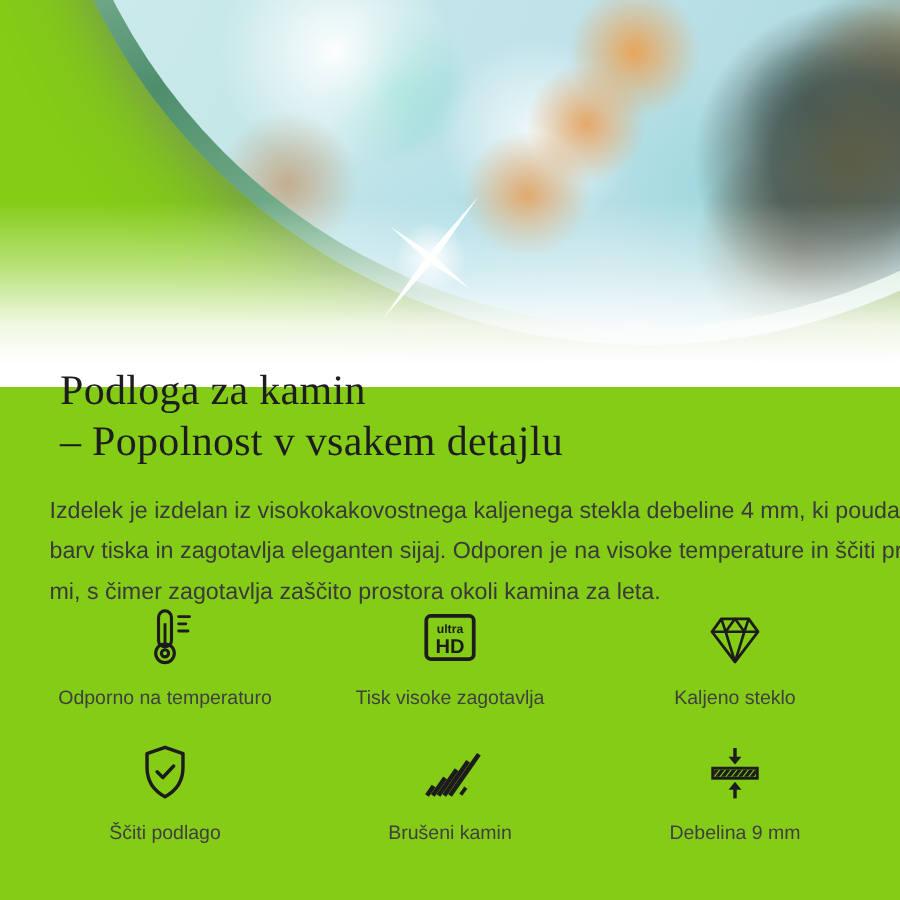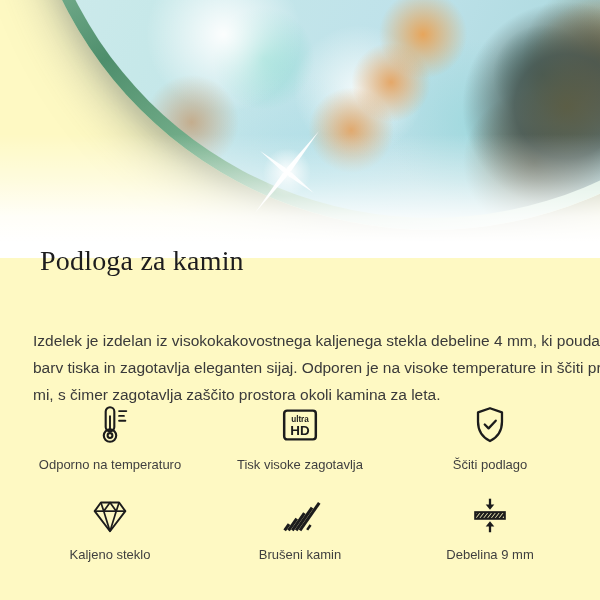--- a/index.html
+++ b/index.html
@@ -1,17 +1,17 @@
 <!DOCTYPE html>
 <html><head>
 <meta charset="utf-8">
 <style>
   html,body { margin:0; padding:0; background:#ffffff; }
   .page {
-    position:relative; width:600px; height:600px; background:#fef9c3;
+    position:relative; width:600px; height:600px; background:#84cc16;
     overflow:hidden; font-family:"Liberation Sans","DejaVu Sans",sans-serif;
   }
 
   
   .hero { position:absolute; left:0; top:0; width:600px; height:258px; overflow:hidden; }
   .glass-outer {
     position:absolute; left:20px; top:-592px; width:822px; height:822px; border-radius:50%;
     background: linear-gradient(150deg,#eaf6ee 14%,#a6d4b6 36%,#4e8e6c 54%,#7ab38f 66%,#cfe9d8 84%);
     box-shadow: 0 26px 48px rgba(108,122,118,.38), 0 10px 20px rgba(108,122,118,.22);
   }
@@ -79,20 +79,21 @@
       <polygon points="60,112 62.6,64 60,56 57.4,64" fill="#ffffff" opacity="0.95"></polygon>
       <polygon points="26,60 56,57.6 64,60 56,62.4" fill="#ffffff" opacity="0.9"></polygon>
       <polygon points="94,60 64,57.6 56,60 64,62.4" fill="#ffffff" opacity="0.9"></polygon>
       <circle cx="60" cy="60" r="3.2" fill="#ffffff"></circle>
     </svg>
     <div class="hero-fade"></div>
   </div>
 
   <h1 class="title">
     <span>Podloga za kamin</span><br>
+    <span>– Popolnost v vsakem detajlu</span>
   </h1>
 
   <p class="desc">
     <span class="line">Izdelek je izdelan iz visokokakovostnega kaljenega stekla debeline 4 mm, ki poudarja globino</span>
     <span class="line">barv tiska in zagotavlja eleganten sijaj. Odporen je na visoke temperature in ščiti pred poškodba-</span>
     <span class="line">mi, s čimer zagotavlja zaščito prostora okoli kamina za leta.</span>
   </p>
 
   <div class="features">
 
@@ -120,38 +121,38 @@
           <text x="24" y="21" text-anchor="middle" font-size="8.5" font-weight="600" class="ico-txt">ultra</text>
           <text x="24" y="34.5" text-anchor="middle" font-size="14" font-weight="700" class="ico-txt">HD</text>
         </svg>
       </div>
       <div class="label">Tisk visoke zagotavlja</div>
     </div>
 
     <div class="feature">
       <div class="icon-box">
         <svg width="46" height="46" viewBox="0 0 48 48" class="ico">
-          <path d="M24 6.5 L36.5 10.8 L36.5 20.5 C36.5 30 31.7 36.7 24 40.8 C16.3 36.7 11.5 30 11.5 20.5 L11.5 10.8 Z" stroke-width="2.4" stroke-linejoin="round"></path>
-          <path d="M18.5 23.5 L22.5 27.5 L30 19.5" stroke-width="2.4" stroke-linecap="round" stroke-linejoin="round"></path>
-        </svg>
-      </div>
-      <div class="label">Ščiti podlago</div>
-    </div>
-
-    <div class="feature">
-      <div class="icon-box">
-        <svg width="46" height="46" viewBox="0 0 48 48" class="ico">
           <path d="M8 20 L14.5 11 L33.5 11 L40 20 L24 41 Z" stroke-width="2" stroke-linejoin="round"></path>
           <line x1="8" y1="20" x2="40" y2="20" stroke-width="1.8"></line>
           <polyline points="14.5,11 17.5,20 24,11 30.5,20 33.5,11" stroke-width="1.8" stroke-linejoin="round"></polyline>
           <line x1="24" y1="41" x2="17.5" y2="20" stroke-width="1.8"></line>
           <line x1="24" y1="41" x2="30.5" y2="20" stroke-width="1.8"></line>
         </svg>
       </div>
       <div class="label">Kaljeno steklo</div>
+    </div>
+
+    <div class="feature">
+      <div class="icon-box">
+        <svg width="46" height="46" viewBox="0 0 48 48" class="ico">
+          <path d="M24 6.5 L36.5 10.8 L36.5 20.5 C36.5 30 31.7 36.7 24 40.8 C16.3 36.7 11.5 30 11.5 20.5 L11.5 10.8 Z" stroke-width="2.4" stroke-linejoin="round"></path>
+          <path d="M18.5 23.5 L22.5 27.5 L30 19.5" stroke-width="2.4" stroke-linecap="round" stroke-linejoin="round"></path>
+        </svg>
+      </div>
+      <div class="label">Ščiti podlago</div>
     </div>
 
     <div class="feature">
       <div class="icon-box">
         <svg width="46" height="46" viewBox="0 0 48 48" stroke="#1c1c1c" fill="none">
           <g stroke-width="3.2">
             <line x1="8" y1="40" x2="12.6" y2="33.4"></line>
             <line x1="12" y1="40" x2="20.6" y2="27.7"></line>
             <line x1="16" y1="40" x2="28.6" y2="22.0"></line>
             <line x1="20" y1="40" x2="36.6" y2="16.2"></line>

